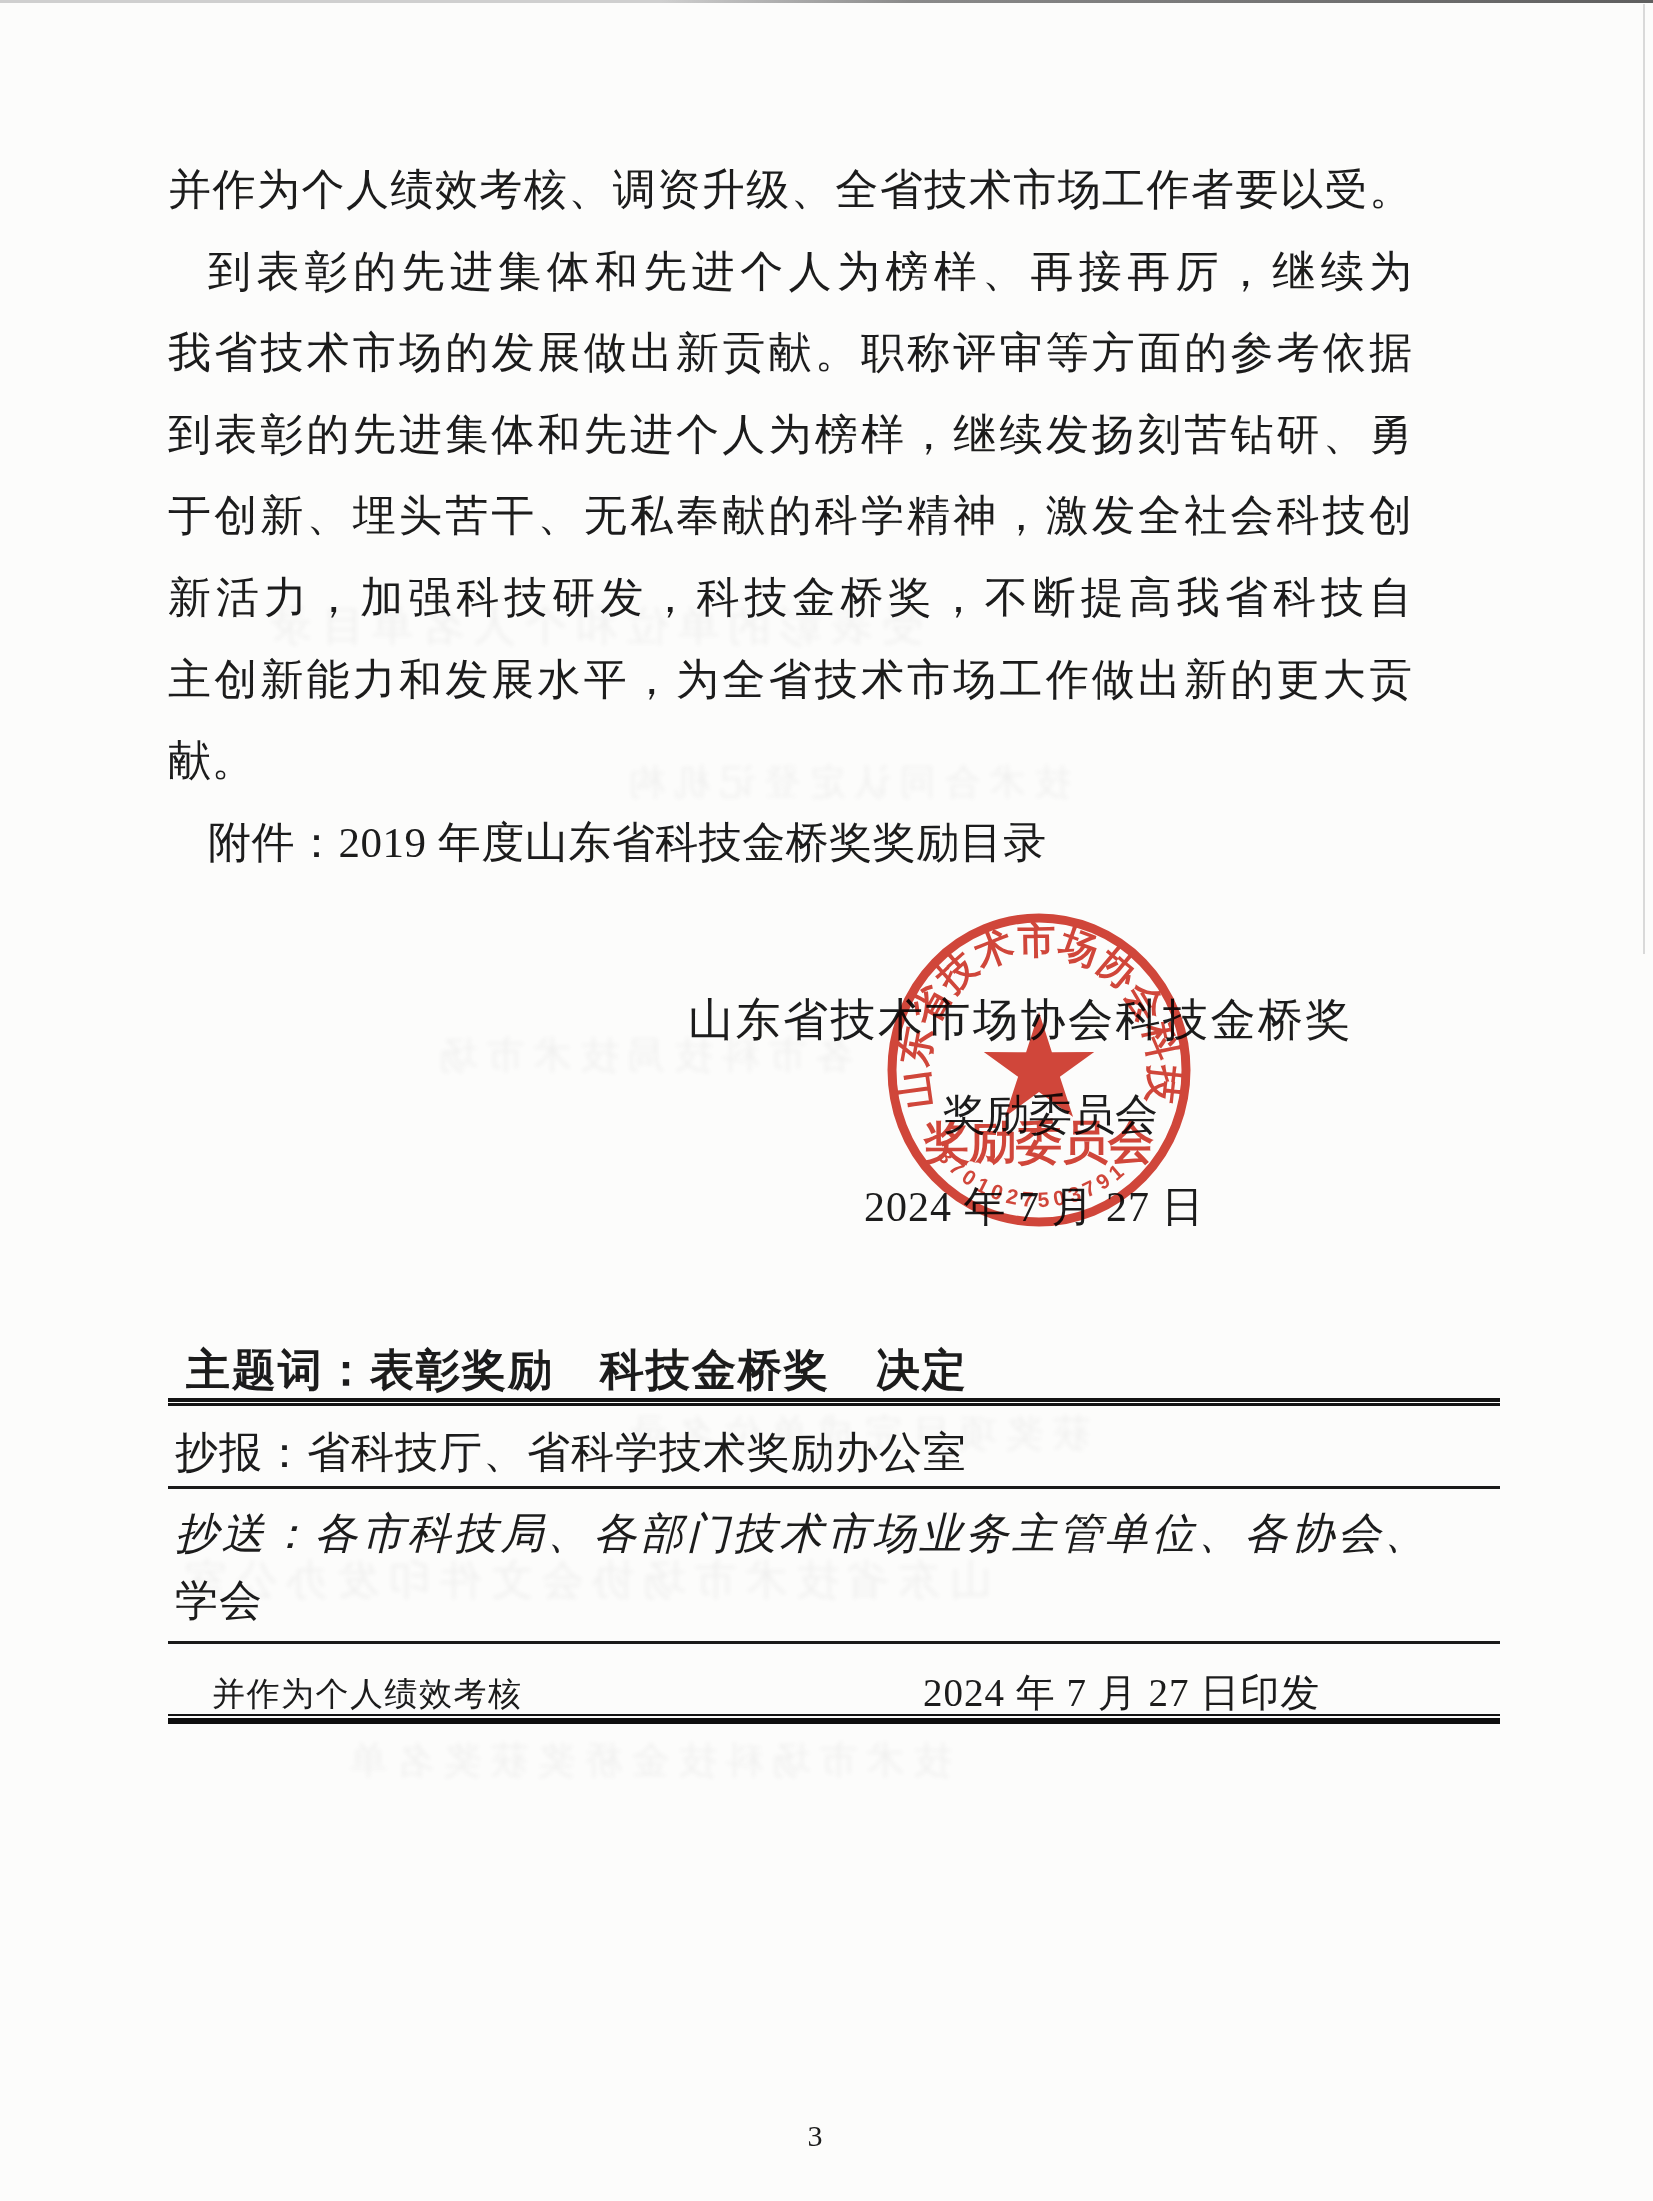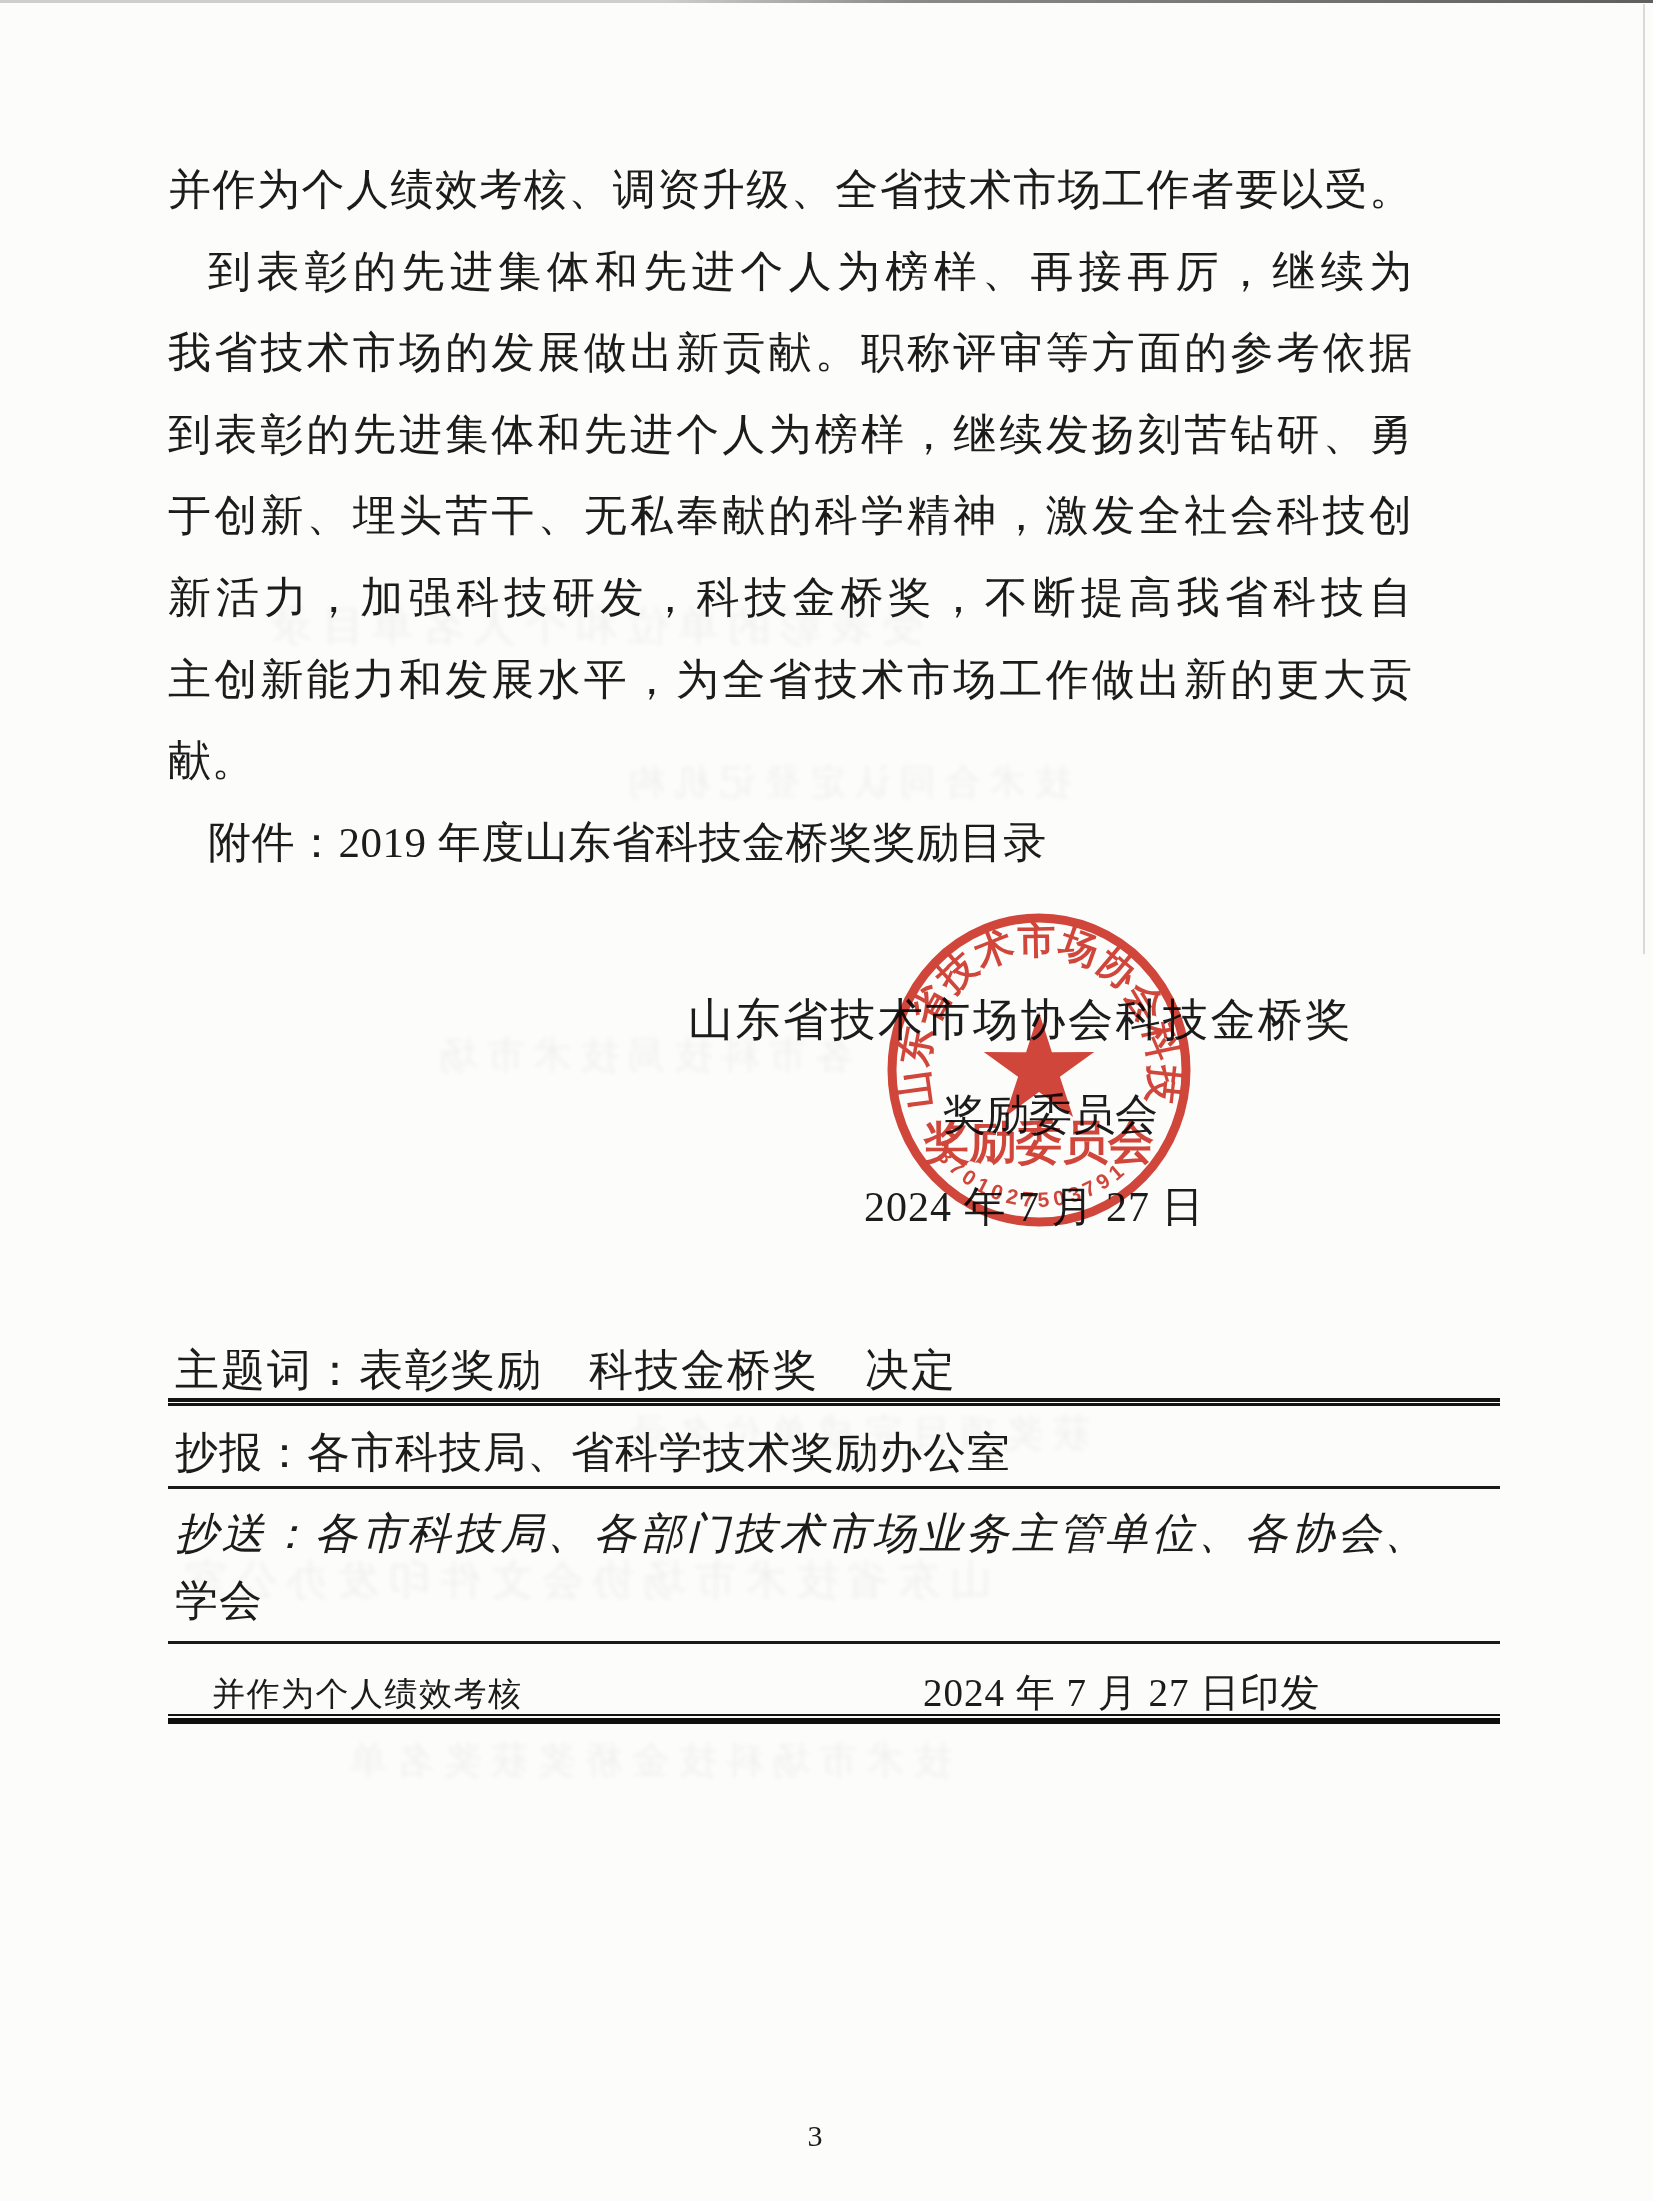--- a/index.html
+++ b/index.html
@@ -30,22 +30,22 @@
   .jl.ind{text-indent:0;}
   
   .sig{position:absolute;white-space:nowrap;}
   .sig1{top:993px;left:688px;font-size:45px;line-height:54px;letter-spacing:2.5px;}
   .sig2{top:1090px;left:943px;font-size:43px;line-height:50px;}
   .sigdate{top:1182px;left:864px;font-size:42px;line-height:50px;letter-spacing:1px;}
   
   .seal{position:absolute;top:910px;left:884px;width:310px;height:320px;
     mix-blend-mode:multiply;opacity:.92;}
   
-  .kw{position:absolute;top:1346px;left:175px;font-size:44px;line-height:48px;
-    font-family:"Liberation Sans","DejaVu Sans",sans-serif;font-weight:normal;
+  .kw{position:absolute;top:1346px;left:186px;font-size:44px;line-height:48px;
+    font-family:"Liberation Sans","DejaVu Sans",sans-serif;font-weight:bold;
     letter-spacing:2px;white-space:nowrap;}
   .rule{position:absolute;left:168px;width:1332px;}
   .rule-thick1{top:1398px;height:8px;
     background:linear-gradient(to bottom,#141414 0 4px,#fcfcfb 4px 5.5px,#141414 5.5px 8px);}
   .rule-thin1{top:1486px;height:3px;background:#1a1a1a;}
   .rule-thin2{top:1641px;height:3px;background:#1a1a1a;}
   .rule-thick2{top:1714px;height:10px;
     background:linear-gradient(to bottom,#141414 0 2px,#fcfcfb 2px 4px,#0f0f0f 4px 10px);}
   .copyline{position:absolute;left:175px;font-size:43px;line-height:50px;white-space:nowrap;}
   .copy1{top:1428px;letter-spacing:1px;}
@@ -99,21 +99,21 @@
       <textPath href="#arcTop" startOffset="4">山东省技术市场协会科技金桥奖</textPath>
     </text>
     <text x="155" y="248" text-anchor="middle" font-size="46" font-weight="bold" fill="#cf372a" font-family="Liberation Sans, DejaVu Sans, sans-serif">奖励委员会</text>
     <text font-size="21" font-weight="bold" fill="#cf372a" letter-spacing="5" font-family="Liberation Sans, DejaVu Sans, sans-serif">
       <textPath href="#arcBottom" startOffset="10">3701027503791</textPath>
     </text>
   </svg>
 
   <div class="kw">主题词：表彰奖励　科技金桥奖　决定</div>
   <div class="rule rule-thick1"></div>
-  <div class="copyline copy1">抄报：各市科技局、省科学技术奖励办公室</div>
+  <div class="copyline copy1">抄报：省科技厅、省科学技术奖励办公室</div>
   <div class="rule rule-thin1"></div>
   <div class="copyline copy2">抄送：各市科技局、各部门技术市场业务主管单位、各协会、</div>
   <div class="copyline copy2b">学会</div>
   <div class="rule rule-thin2"></div>
   <div class="fo-org">并作为个人绩效考核</div>
   <div class="fo-date">2024 年 7 月 27 日印发</div>
   <div class="rule rule-thick2"></div>
 
   <div class="pageno">3</div>
 </div>

